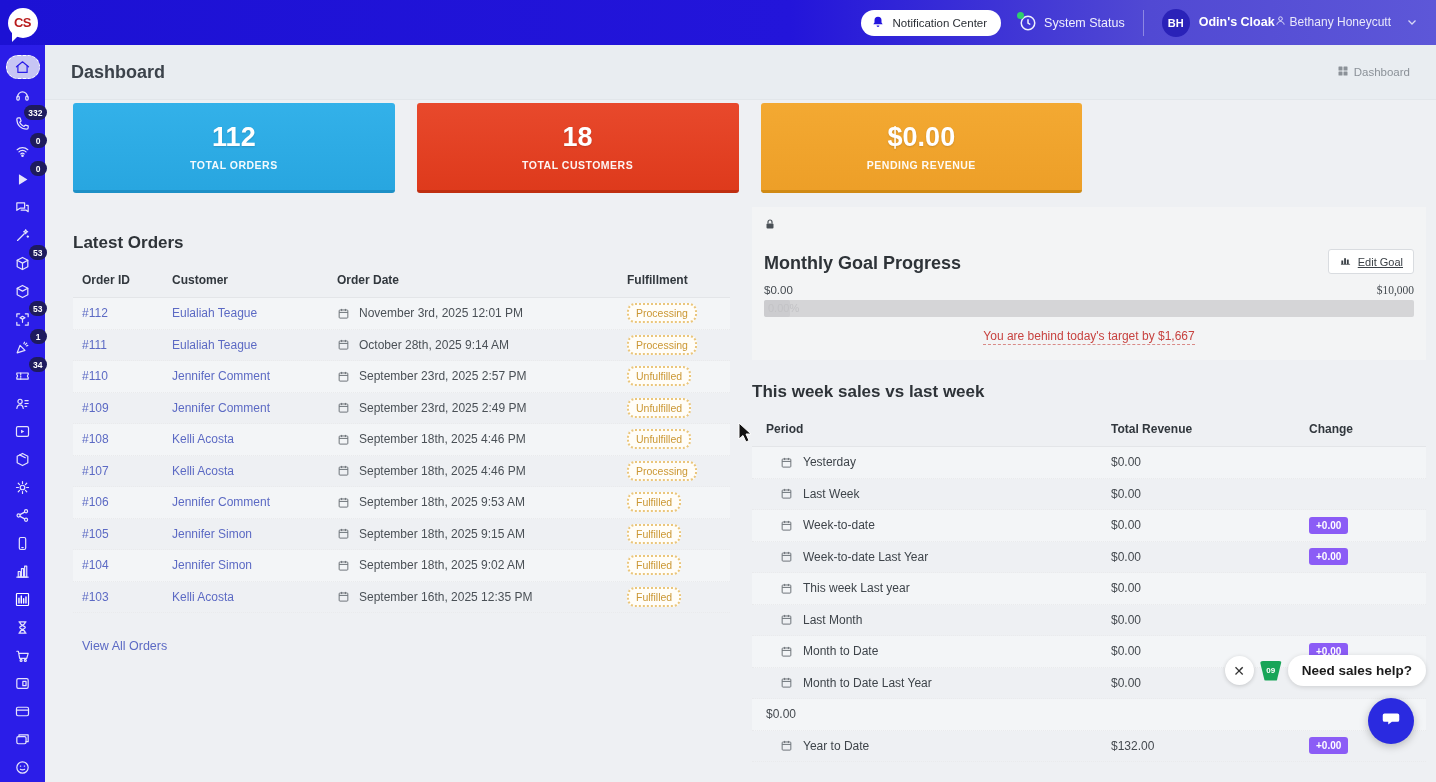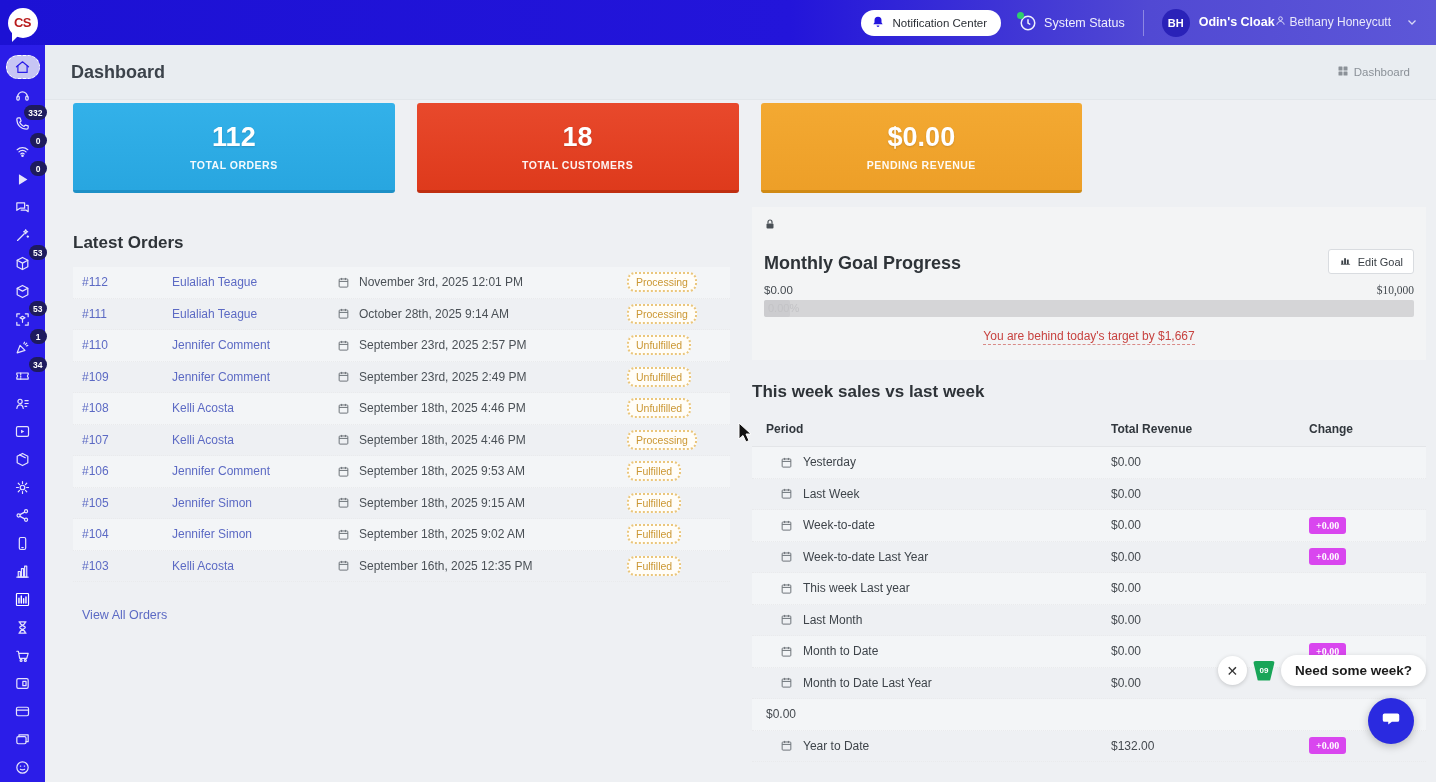--- a/index.html
+++ b/index.html
@@ -82,35 +82,35 @@
   .ful-badge { display:inline-block; border:2px dotted #eac67c; color:#cb9733; background:#fffdf8;
     font-size:10.5px; border-radius:8px; padding:2px 7px; }
   .view-all { display:inline-block; margin-top:26px; margin-left:9px; color:#5c6ac4; font-size:12.5px; cursor:pointer; }
 
   
   .goal-card { background:#f3f4f5; padding:10px 12px 16px 12px; margin-bottom:16px; }
   .goal-lock { margin-bottom:14px; }
   .goal-head { display:flex; align-items:flex-end; }
   .goal-title { font-size:18px; font-weight:bold; color:#2e3338; }
   .edit-goal { margin-left:auto; display:flex; align-items:center; gap:6px; background:#fff; border:1px solid #d9dce0;
-    border-radius:3px; font-size:11px; color:#3a4046; padding:5px 10px; font-family:inherit; cursor:pointer; }
+    border-radius:3px; font-size:11px; color:#3a4046; padding:5px 10px; font-family:inherit; cursor:pointer;text-decoration:underline; }
   .goal-range { display:flex; font-size:11.5px; color:#43494f; margin-top:10px; margin-bottom:4px; }
   .goal-range .max { margin-left:auto;font-family:Liberation Serif, serif; }
   .goal-bar { height:17px; background:#d5d5d7; border-radius:2px; position:relative; overflow:hidden; }
   .goal-bar .seg { position:absolute; left:0; top:0; bottom:0; width:26px; background:#cccccf; border-radius:2px; }
   .goal-pct { position:absolute; left:4px; top:2px; font-size:11px; color:#c3c3c6; }
   .goal-warning { text-align:center; margin-top:9px; }
   .goal-warning span { font-size:12px; color:#c7423f; border-bottom:1px dashed #d98a86; padding-bottom:1px; }
 
   
   .week-title { margin:22px 0 14px 0; }
   .week-grid { grid-template-columns:345px 198px 1fr; padding-left:14px; }
   .week-row-label { display:flex; align-items:center; gap:10px; padding-left:14px; color:#3e444a; }
-  .chg-badge { display:inline-block; background:#d946ef; color:#fff; font-size:10px; font-weight:bold;
-    border-radius:3px; padding:3px 7px;font-family:Liberation Serif, serif; }
+  .chg-badge { display:inline-block; background:#8b5cf6; color:#fff; font-size:10px; font-weight:bold;
+    border-radius:3px; padding:3px 7px; }
 
   
   .chat-widget { position:absolute; right:10px; bottom:38px; z-index:50; }
   .chat-tip { display:flex; align-items:center; gap:6px; }
   .chat-close { width:29px; height:29px; background:#fff; border-radius:50%; box-shadow:0 1px 4px rgba(0,0,0,0.18);
     display:flex; align-items:center; justify-content:center; color:#333; font-size:14px; cursor:pointer; }
   .chat-logo { width:22px; height:20px; background:#18a558; border-radius:3px 3px 6px 6px; position:relative;
     clip-path:polygon(0 0,100% 0,78% 100%,22% 100%); display:flex; align-items:center; justify-content:center;
     color:#fff; font-size:8px; font-weight:bold; }
   .chat-bubble-text { background:#fff; border-radius:16px; box-shadow:0 1px 5px rgba(0,0,0,0.15);
@@ -428,20 +428,26 @@
         <div class="stat-value">$0.00</div>
     <div class="stat-label">PENDING REVENUE</div>
       </div>
     </div>
 
   <div class="columns">
 
     <section class="left-col">
       <h2 class="section-title">Latest Orders</h2>
       <div id="orders-table">
+          <div class="tbl-head orders-grid">
+            <span>Order ID</span>
+            <span>Customer</span>
+            <span>Order Date</span>
+            <span>Fulfillment</span>
+          </div>
           <div class="tbl-row orders-grid stripe">
     <span><a class="o-link">#112</a></span>
     <span><a class="o-link">Eulaliah Teague</a></span>
     <span class="date-cell">
               <span style="display:flex">
                 <svg width="13" height="13" viewBox="0 0 24 24" fill="none" stroke="#6b7177" stroke-width="1.8">
                   <rect x="4" y="5.5" width="16" height="15" rx="1.5"></rect>
                   <path d="M4 10h16M8.5 3.5v4M15.5 3.5v4"></path>
                 </svg>
               </span>
@@ -745,21 +751,21 @@
         </div>
 
     </section>
   </div>
 </main>
 
 <div class="chat-widget">
   <div class="chat-tip">
     <div class="chat-close">✕</div>
     <div class="chat-logo">09</div>
-    <div class="chat-bubble-text">Need some week?</div>
+    <div class="chat-bubble-text">Need sales help?</div>
   </div>
   <div class="chat-fab">
     <span>
       <svg width="22" height="22" viewBox="0 0 24 24" fill="#fff">
           <path d="M5 6h14a2 2 0 0 1 2 2v5a2 2 0 0 1-2 2h-6l-4 3v-3H5a2 2 0 0 1-2-2V8a2 2 0 0 1 2-2z"></path>
         </svg>
     </span>
   </div>
 </div>
 

